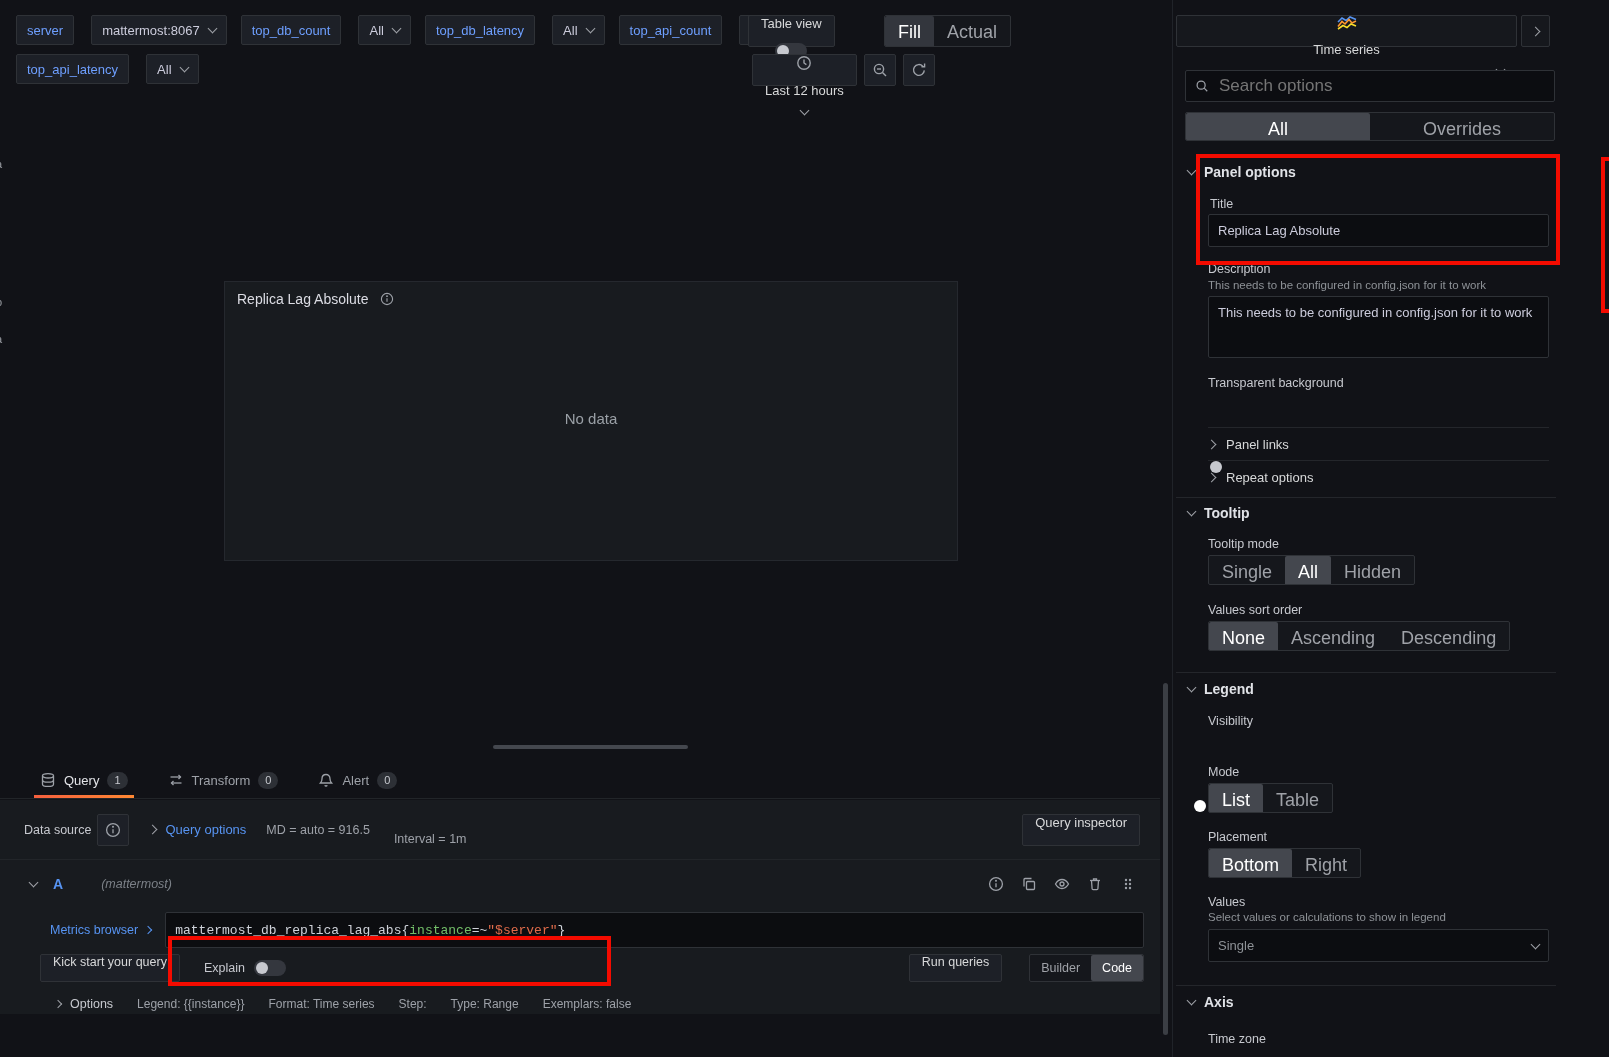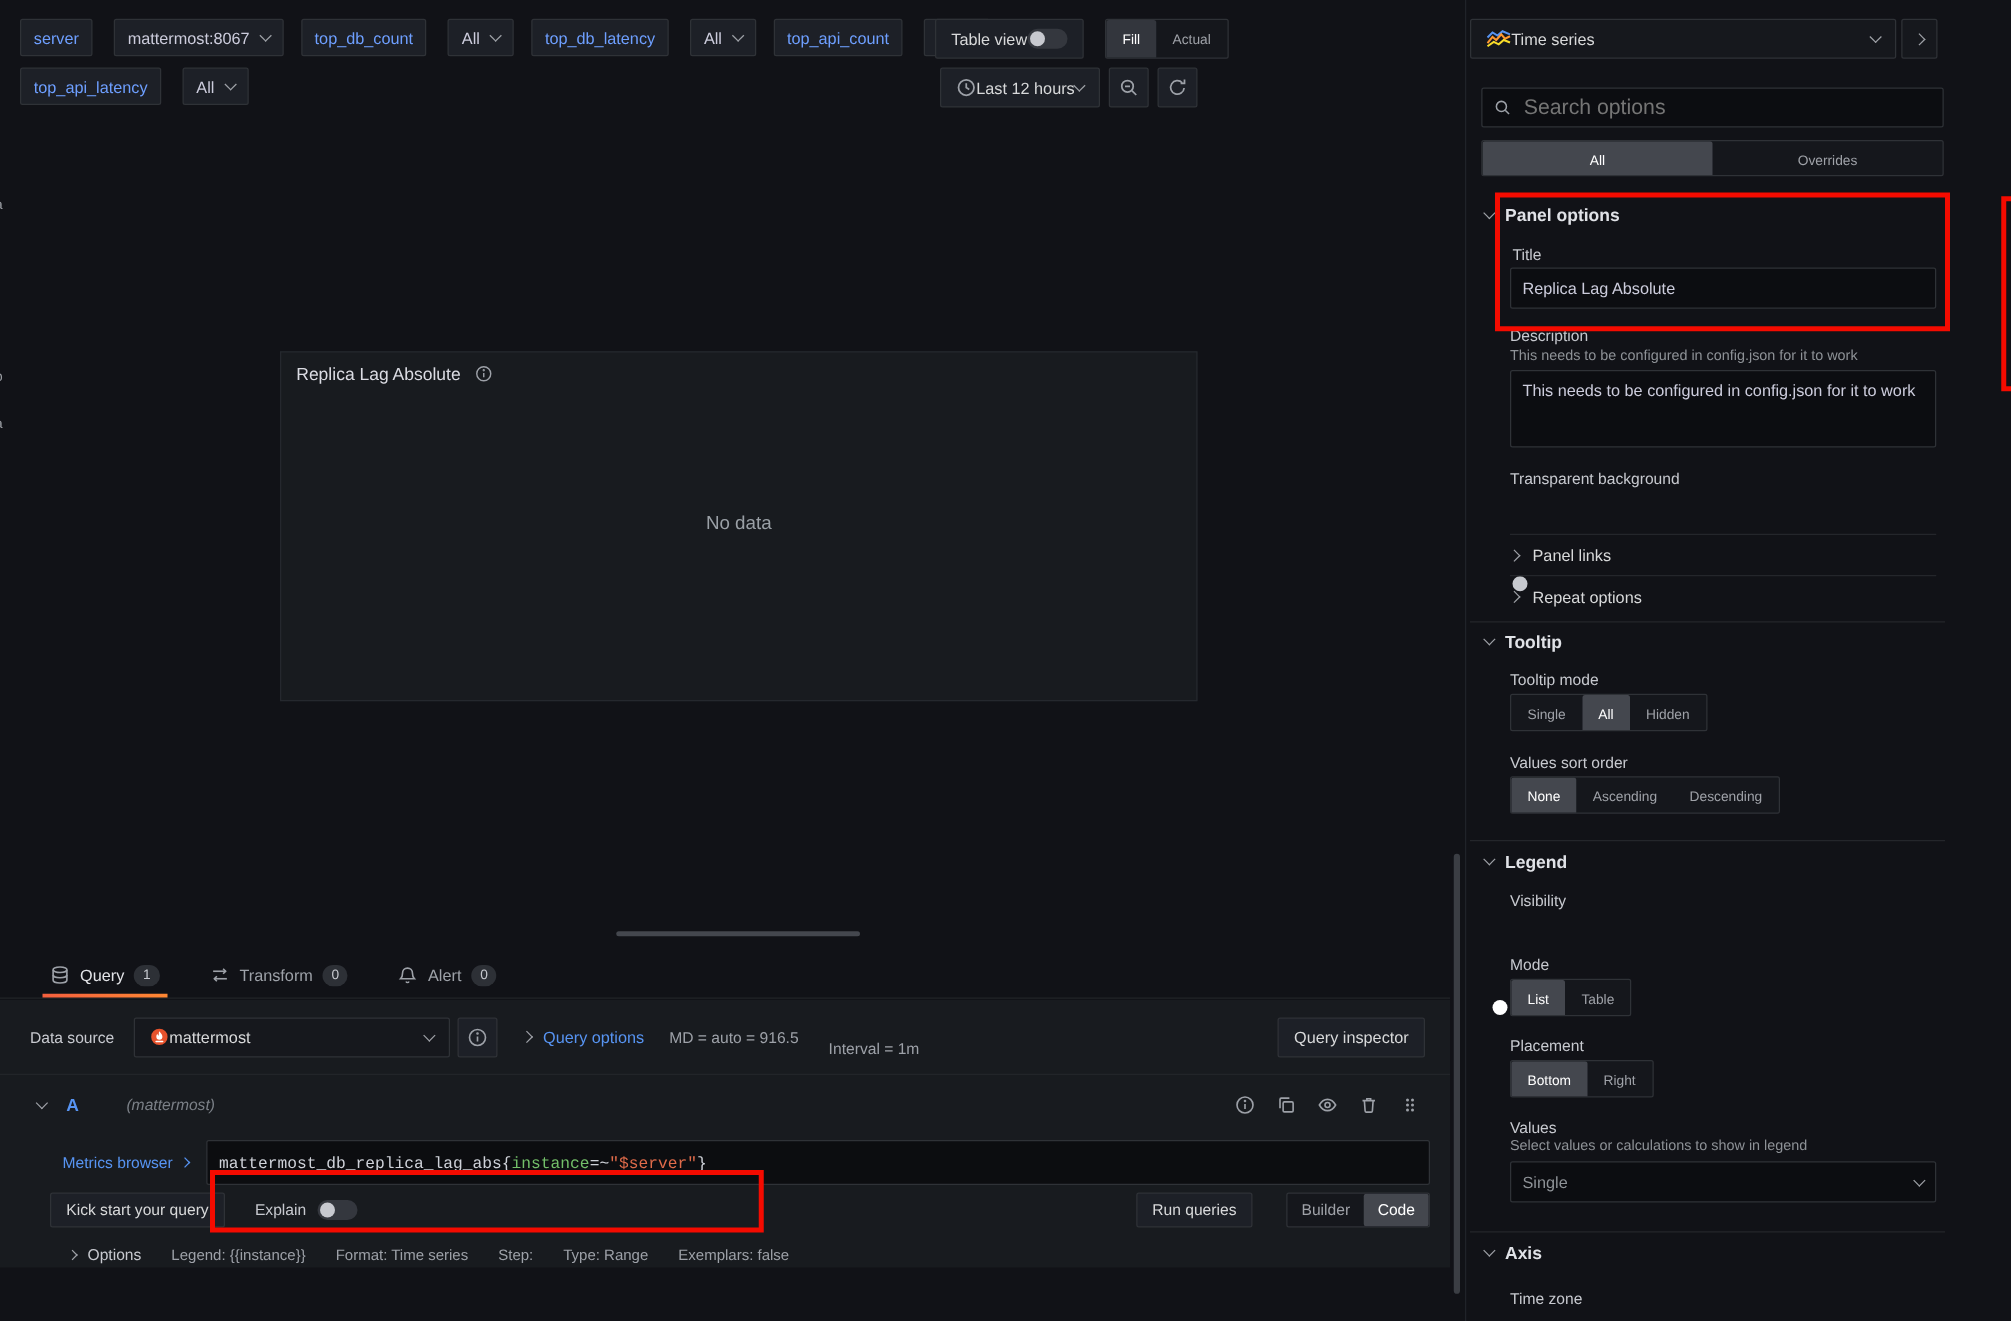--- a/index.html
+++ b/index.html
@@ -10,40 +10,40 @@
     font-family:"Liberation Sans","DejaVu Sans",sans-serif; font-size:13px;
   }
   .abs { position:absolute; }
   .flex { display:flex; align-items:center; }
 
   
   .chip { height:30px; display:inline-flex; align-items:center; padding:0 10px;
           border:1px solid #2f3237; background:#1d2027; border-radius:2px; color:#ccccdc; }
   .chip.lab { color:#6e9fff; }
   .vpair { display:flex; gap:17px; margin-right:14px; }
-  .btn { height:32px; display:inline-flex; align-items:center; gap:0; padding:0 12px;
-         border:1px solid #2f3237; background:#1d2027; border-radius:2px; color:#d8d9da; cursor:pointer; }
+  .btn { height:32px; display:inline-flex; align-items:center; gap:12px; padding:0 12px;
+         border:1px solid #2f3237; background:#1d2027; border-radius:2px; color:#d8d9da; cursor:pointer;flex-direction:column; }
   .btn.sm { height:28px; font-size:12.5px; }
   .iconbtn { width:32px; justify-content:center; padding:0; }
 
   
   .cd,.cr { width:7px; height:7px; border-right:1.5px solid #9fa2a8; border-bottom:1.5px solid #9fa2a8; flex:none; }
   .cd { transform:rotate(45deg); margin-top:-3px; }
   .cr { transform:rotate(-45deg); }
   .cd.blue,.cr.blue { border-color:#5794f2; }
 
   
   .toggle { width:32px; height:16px; border-radius:9px; background:#34373e; position:relative; cursor:pointer; flex:none; }
   .toggle::after { content:""; position:absolute; top:2px; left:2px; width:12px; height:12px; border-radius:50%; background:#c7c9cf; }
   .toggle.on { background:#3d71d9; }
   .toggle.on::after { left:auto; right:2px; background:#fff; }
 
   
   .seg { display:inline-flex; height:30px; border:1px solid #2f3237; background:#15171c; border-radius:2px; overflow:hidden; }
-  .seg span { display:flex; align-items:center; padding:16px 13px; font-size:11px; color:#9fa2a8; cursor:pointer; }
+  .seg span { display:flex; align-items:center; padding:16px 13px; font-size:18px; color:#9fa2a8; cursor:pointer; }
   .seg span.on { background:#44474e; color:#fff; border-radius:2px; }
   .seg.sm { height:28px; } .seg.sm span { padding:0 11px; font-size:12.5px; }
 
   .inp { background:#0c0d11; border:1px solid #2f3237; border-radius:2px; color:#ccccdc;
          font-family:"Liberation Sans","DejaVu Sans",sans-serif; font-size:13px; padding:0 9px; }
   textarea.inp { padding:7px 9px; resize:none; line-height:1.45; }
   .ta-wrap { position:relative; }
 
   .badge { background:#2d3036; color:#c7c9cf; border-radius:9px; padding:0 7px; font-size:11px; line-height:17px; }
 
@@ -211,31 +211,20 @@
       </span>
       <span>Alert</span>
       <span class="badge">0</span>
     </div>
   </div>
 
   <div class="abs" style="left:0; top:800px; width:1160px; height:214px; background:#181b1f;">
 
     <div class="flex" style="height:60px; padding:0 20px 0 24px; border-bottom:1px solid #222529;">
       <span class="flabel">Data source</span>
-      <span class="btn" style="margin-left:16px; width:253px; justify-content:flex-start; background:#16181d;">
-        <span class="ic" style="width:15px;height:15px">
-          <svg viewBox="0 0 16 16">
-            <circle cx="8" cy="8" r="7" fill="#e6522c"></circle>
-            <path d="M8 3.2c.9 1.4 2.6 2.5 2.6 4.6A2.6 2.6 0 0 1 8 10.4 2.6 2.6 0 0 1 5.4 7.8c0-1 .4-1.7 1-2.4 0 .9.5 1.5 1 1.5.3-1.2-.2-2.5.6-3.7Z" fill="#fff"></path>
-            <rect x="4.6" y="11.2" width="6.8" height="1.3" rx="0.6" fill="#fff"></rect>
-          </svg>
-        </span>
-        <span>mattermost</span>
-        <i class="cd" style="margin-left:auto"></i>
-      </span>
       <span class="btn iconbtn" style="margin-left:6px">
         <span class="ic">
           <svg viewBox="0 0 16 16" fill="none" stroke="currentColor" stroke-width="1.3">
             <circle cx="8" cy="8" r="6.4"></circle>
               <path d="M8 7.2v4"></path>
               <circle cx="8" cy="4.8" r="0.4" fill="currentColor"></circle>
           </svg>
         </span>
       </span>
       <span class="flex" style="margin-left:20px; gap:9px; cursor:pointer;">

